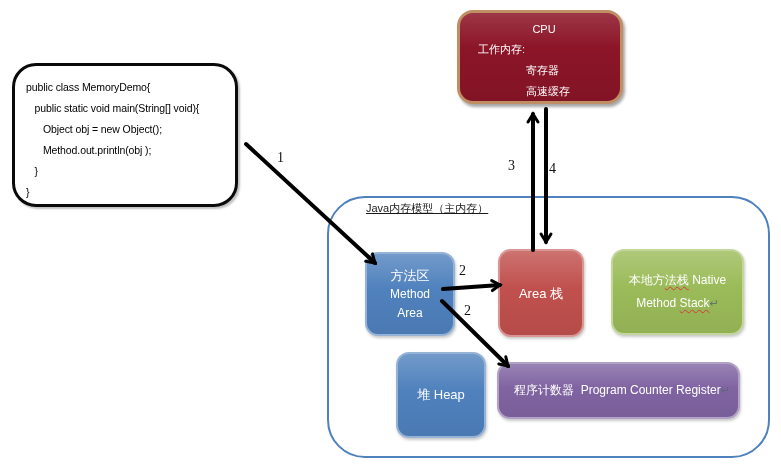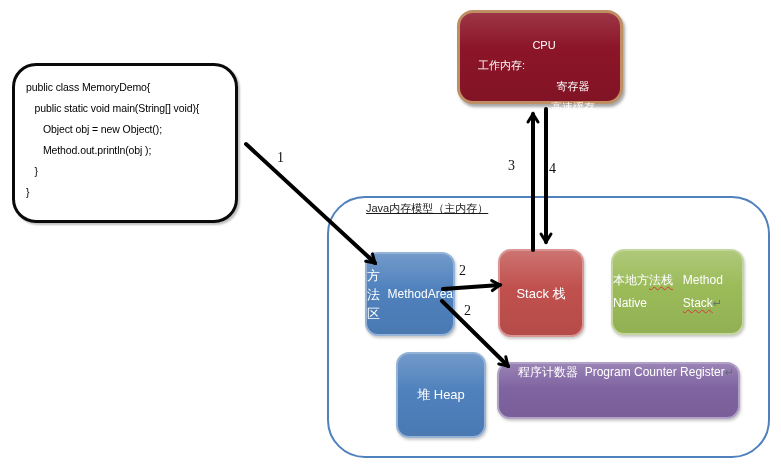--- a/index.html
+++ b/index.html
@@ -3,53 +3,53 @@
 <meta charset="utf-8">
 <style>
   html,body{margin:0;padding:0;background:#fff;}
   *{box-sizing:border-box;}
   .canvas{
     position:relative;width:781px;height:471px;background:#fff;overflow:hidden;
     font-family:"Liberation Sans",sans-serif;
   }
   
   .code-box{
-    position:absolute;left:12px;top:63px;width:226px;height:160px;
+    position:absolute;left:12px;top:63px;width:226px;height:144px;
     background:#fff;border:3px solid #0a0a0a;border-radius:24px;
     box-shadow:2px 2px 2px rgba(0,0,0,.25);
     padding:11px 0 0 11px;
   }
   .code-line{
     font-size:10.5px;line-height:21px;color:#000;white-space:pre;
     letter-spacing:-0.1px;
   }
   
   .cpu-box{
     position:absolute;left:457px;top:10px;width:166px;height:94px;
     background:var(--cpu_fill);
     background-image:linear-gradient(180deg,rgba(255,255,255,.14),rgba(255,255,255,0) 40%,rgba(0,0,0,.08));
     border:3px solid var(--cpu_border);border-radius:16px;
     box-shadow:2px 3px 3px rgba(0,0,0,.35);
     color:#fff;font-size:11px;
   }
-  .cpu-title{text-align:center;margin-top:22px;height:20px;line-height:20px;padding-left:8px;}
+  .cpu-title{text-align:center;margin-top:6px;height:20px;line-height:20px;padding-left:8px;}
   .cpu-line1{margin-left:18px;height:21px;line-height:21px;}
-  .cpu-line2,.cpu-line3{margin-left:66px;height:21px;line-height:21px;text-align:center;}
+  .cpu-line2,.cpu-line3{margin-left:66px;height:21px;line-height:21px;}
   
   .mm-container{
     position:absolute;left:327px;top:196px;width:443px;height:262px;
     background:#fff;border:2px solid var(--container_border);border-radius:38px;
   }
   .mm-title{
     position:absolute;left:37px;top:3px;font-size:11px;color:#1a1a1a;white-space:pre;text-decoration:underline;
   }
   
   .mem-box{
     position:absolute;border-radius:13px;color:#fff;
-    display:flex;flex-direction:row;justify-content:center;align-items:center;
+    display:flex;flex-direction:column;justify-content:center;align-items:center;
     box-shadow:1px 2px 3px rgba(0,0,0,.22);
     background-image:linear-gradient(180deg,rgba(255,255,255,.20),rgba(255,255,255,0) 45%,rgba(0,0,0,.06));
   }
   .box-blue{background-color:var(--blue_fill);border:2px solid var(--blue_border);}
   .box-red{background-color:var(--red_fill);border:2px solid var(--red_border);}
   .box-green{background-color:var(--green_fill);border:2px solid var(--green_border);}
   .box-purple{background-color:var(--purple_fill);border:2px solid var(--purple_border);}
   .method-area{left:365px;top:252px;width:90px;height:84px;font-size:12px;}
   .method-area div{line-height:19px;}
   .method-area .cn{font-size:13px;}
@@ -107,21 +107,21 @@
     <div class="mm-title">Java内存模型（主内存）</div>
   </div>
 
   <div class="mem-box box-blue method-area">
     <div class="cn">方法区</div>
     <div>Method</div>
     <div>Area</div>
   </div>
 
   <div class="mem-box box-red java-stack">
-    <div class="cn">Stack 栈</div>
+    <div class="cn">Area 栈</div>
   </div>
 
   <div class="mem-box box-green native-stack">
     <div><span>本地方</span><span class="sp">法栈</span><span> Native</span></div>
     <div><span>Method </span><span class="sp">Stack</span><span class="ret">↵</span></div>
   </div>
 
   <div class="mem-box box-blue heap">
     <div>堆 Heap</div>
   </div>

